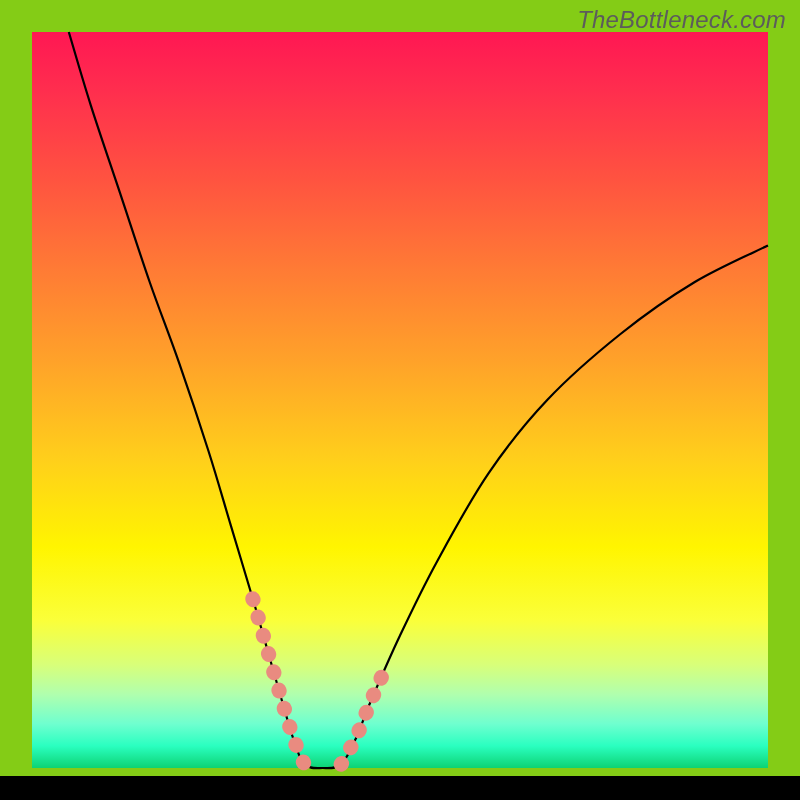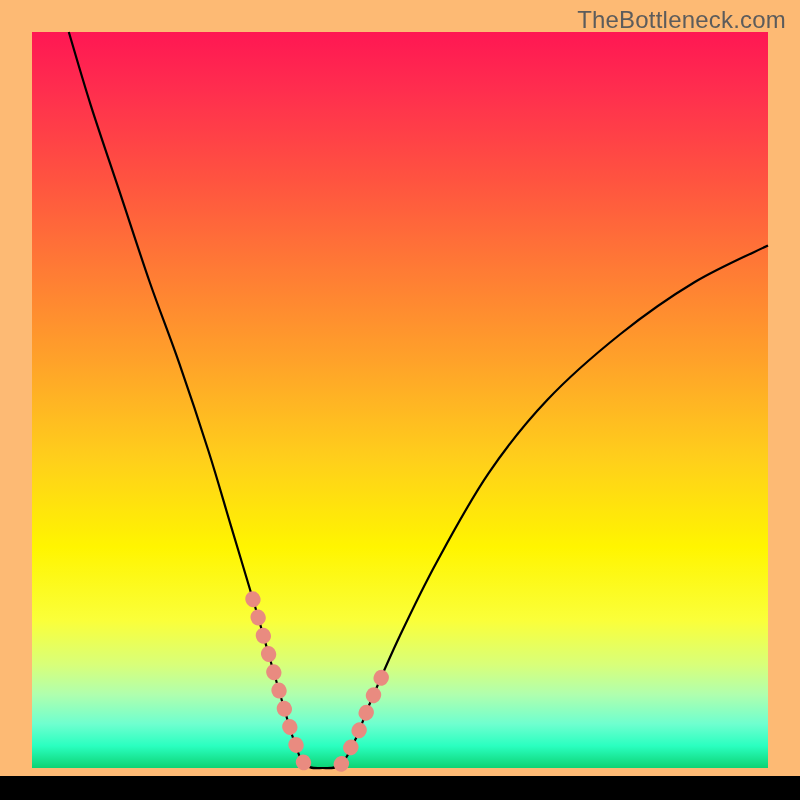--- a/index.html
+++ b/index.html
@@ -8,21 +8,22 @@
     width: 800px;
     height: 800px;
     overflow: hidden;
     background: #000;
     font-family: Arial, Helvetica, sans-serif;
   }
   .frame {
     position: relative;
     width: 800px;
     height: 776px;
-    background: #fdba74;
+    background: #84cc16;
+    font-style: italic;
   }
   .attribution {
     position: absolute;
     top: 6px;
     right: 14px;
     color: #5c5c5c;
     font-size: 24px;
     font-weight: 400;
     z-index: 5;
     letter-spacing: 0.2px;

